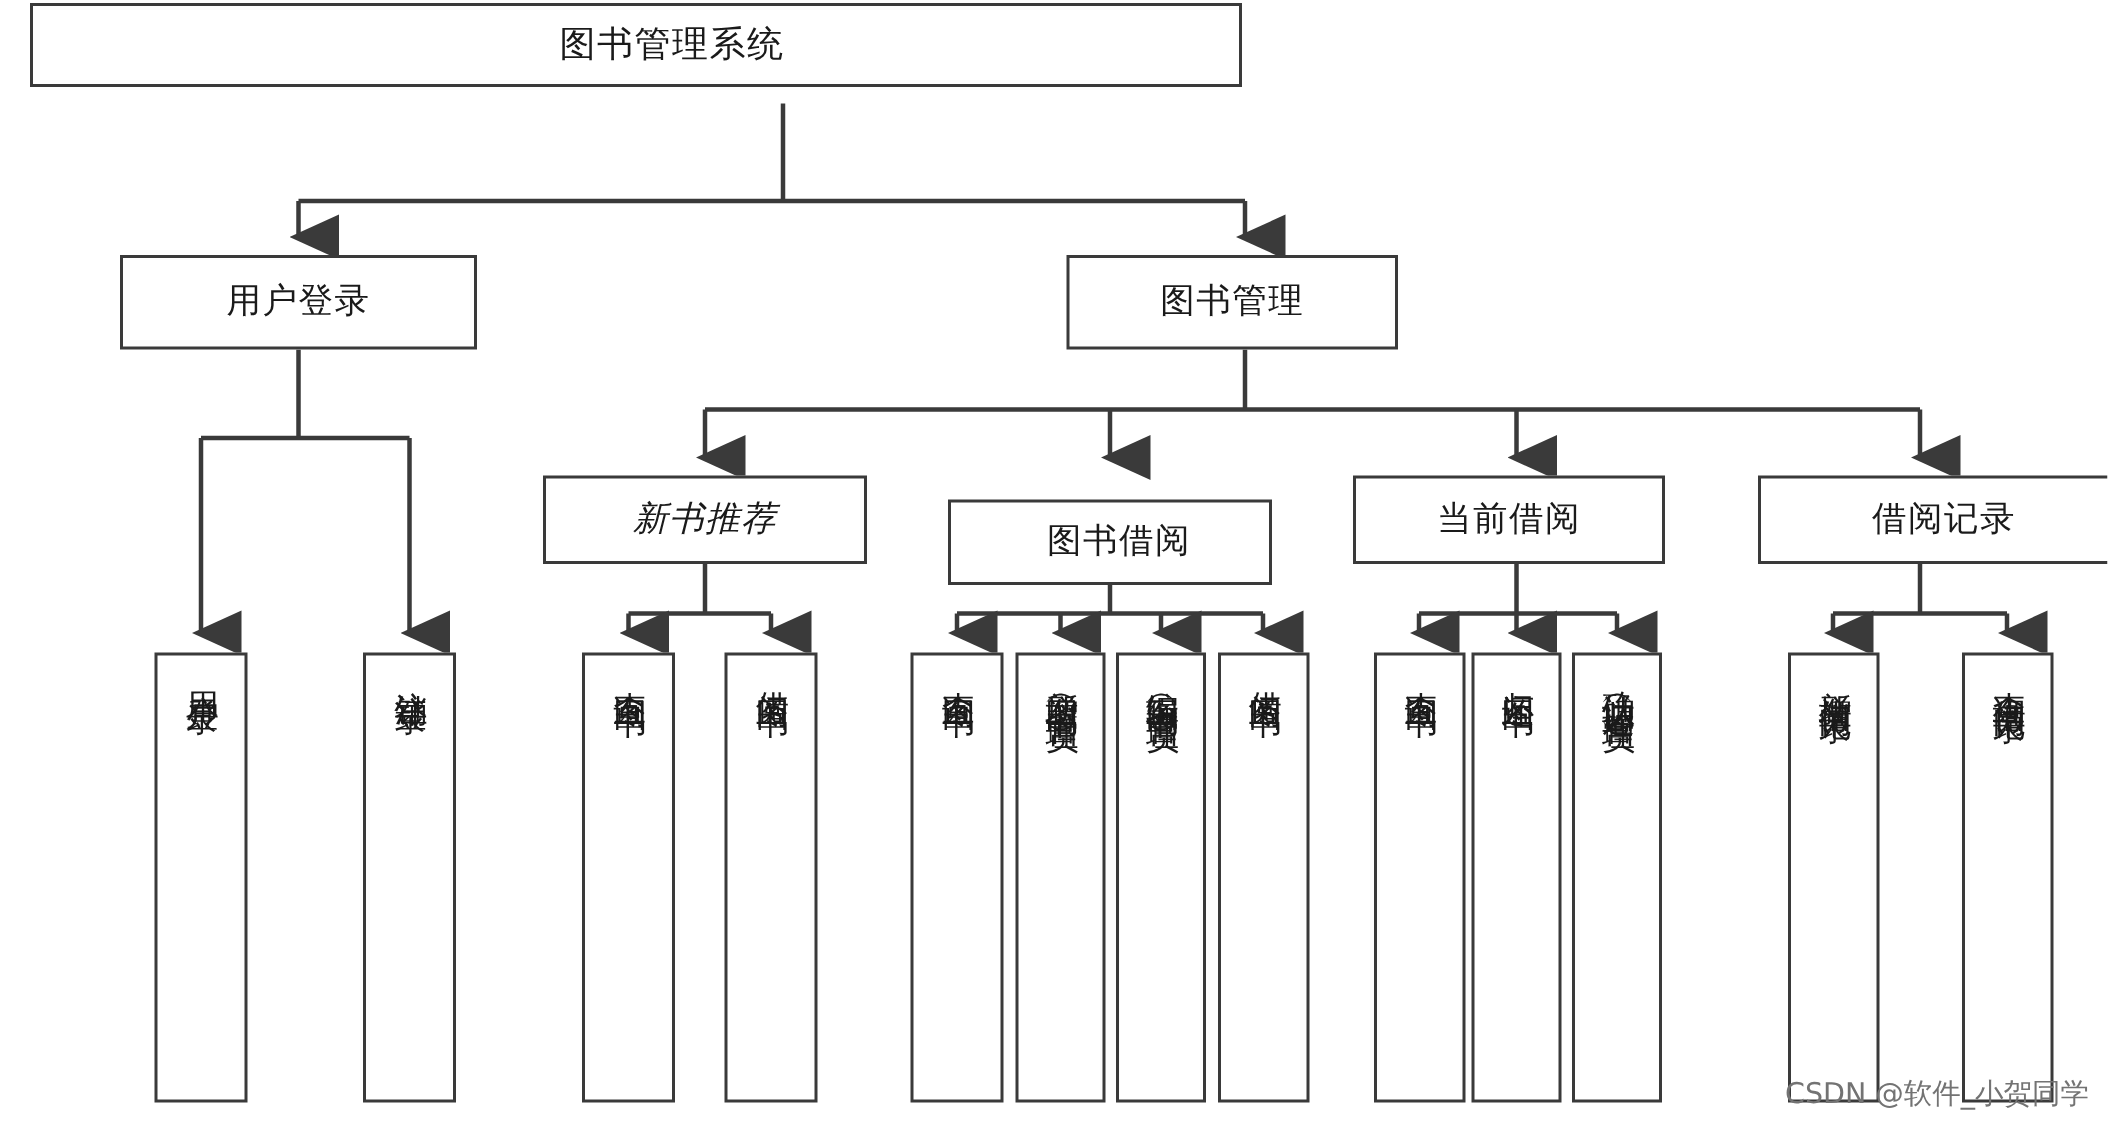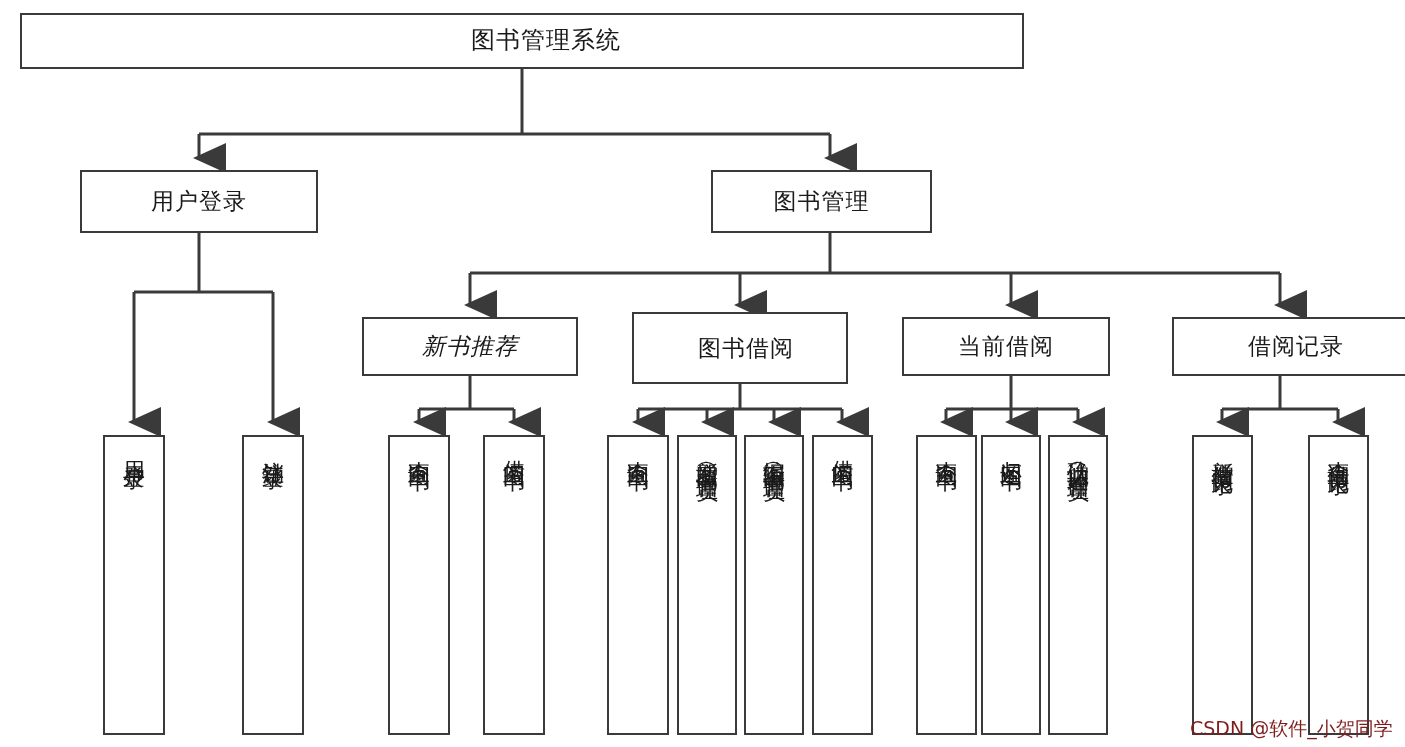--- a/index.html
+++ b/index.html
@@ -56,21 +56,21 @@
   .node.vert .label {
     writing-mode: vertical-rl;
     text-orientation: upright;
     font-size: 22px;
     letter-spacing: 3px;
     line-height: 1;
     white-space: nowrap;
   }
   .watermark {
     position: absolute;
-    color: #7f1d1d;
+    color: #737373;
     font-size: 19px;
     white-space: nowrap;
     z-index: 3;
     font-family: "DejaVu Sans", "Liberation Sans", sans-serif;
   }
 </style>
 </head>
 <body>
 
 <div id="canvas">
@@ -119,37 +119,37 @@
       <path d="M 1011 409 L 1011 422" marker-end="url(#arrow)"></path>
       <path d="M 1078 409 L 1078 422" marker-end="url(#arrow)"></path>
 
       <path d="M 1280 376 L 1280 409"></path>
       <path d="M 1222 409 L 1338 409"></path>
       <path d="M 1222 409 L 1222 422" marker-end="url(#arrow)"></path>
       <path d="M 1338 409 L 1338 422" marker-end="url(#arrow)"></path>
     </g>
   </svg>
 
-  <div class="node horiz root" style="left:20px; top:13px; width:1004px; height:56px;padding-left:48px;">
+  <div class="node horiz root" style="left:20px; top:2px; width:808px; height:56px;padding-left:48px;">
     <span class="label">图书管理系统</span>
   </div>
 
   <div class="node horiz" style="left:80px; top:170px; width:238px; height:63px;">
     <span class="label">用户登录</span>
   </div>
 
   <div class="node horiz" style="left:711px; top:170px; width:221px; height:63px;">
     <span class="label">图书管理</span>
   </div>
 
   <div class="node horiz" style="left:362px; top:317px; width:216px; height:59px;font-style:italic;">
     <span class="label">新书推荐</span>
   </div>
 
-  <div class="node horiz" style="left:632px; top:312px; width:216px; height:72px;padding-left:12px;">
+  <div class="node horiz" style="left:632px; top:333px; width:216px; height:57px;padding-left:12px;">
     <span class="label">图书借阅</span>
   </div>
 
   <div class="node horiz" style="left:902px; top:317px; width:208px; height:59px;">
     <span class="label">当前借阅</span>
   </div>
 
   <div class="node horiz" style="left:1172px; top:317px; width:248px; height:59px;">
     <span class="label">借阅记录</span>
   </div>

